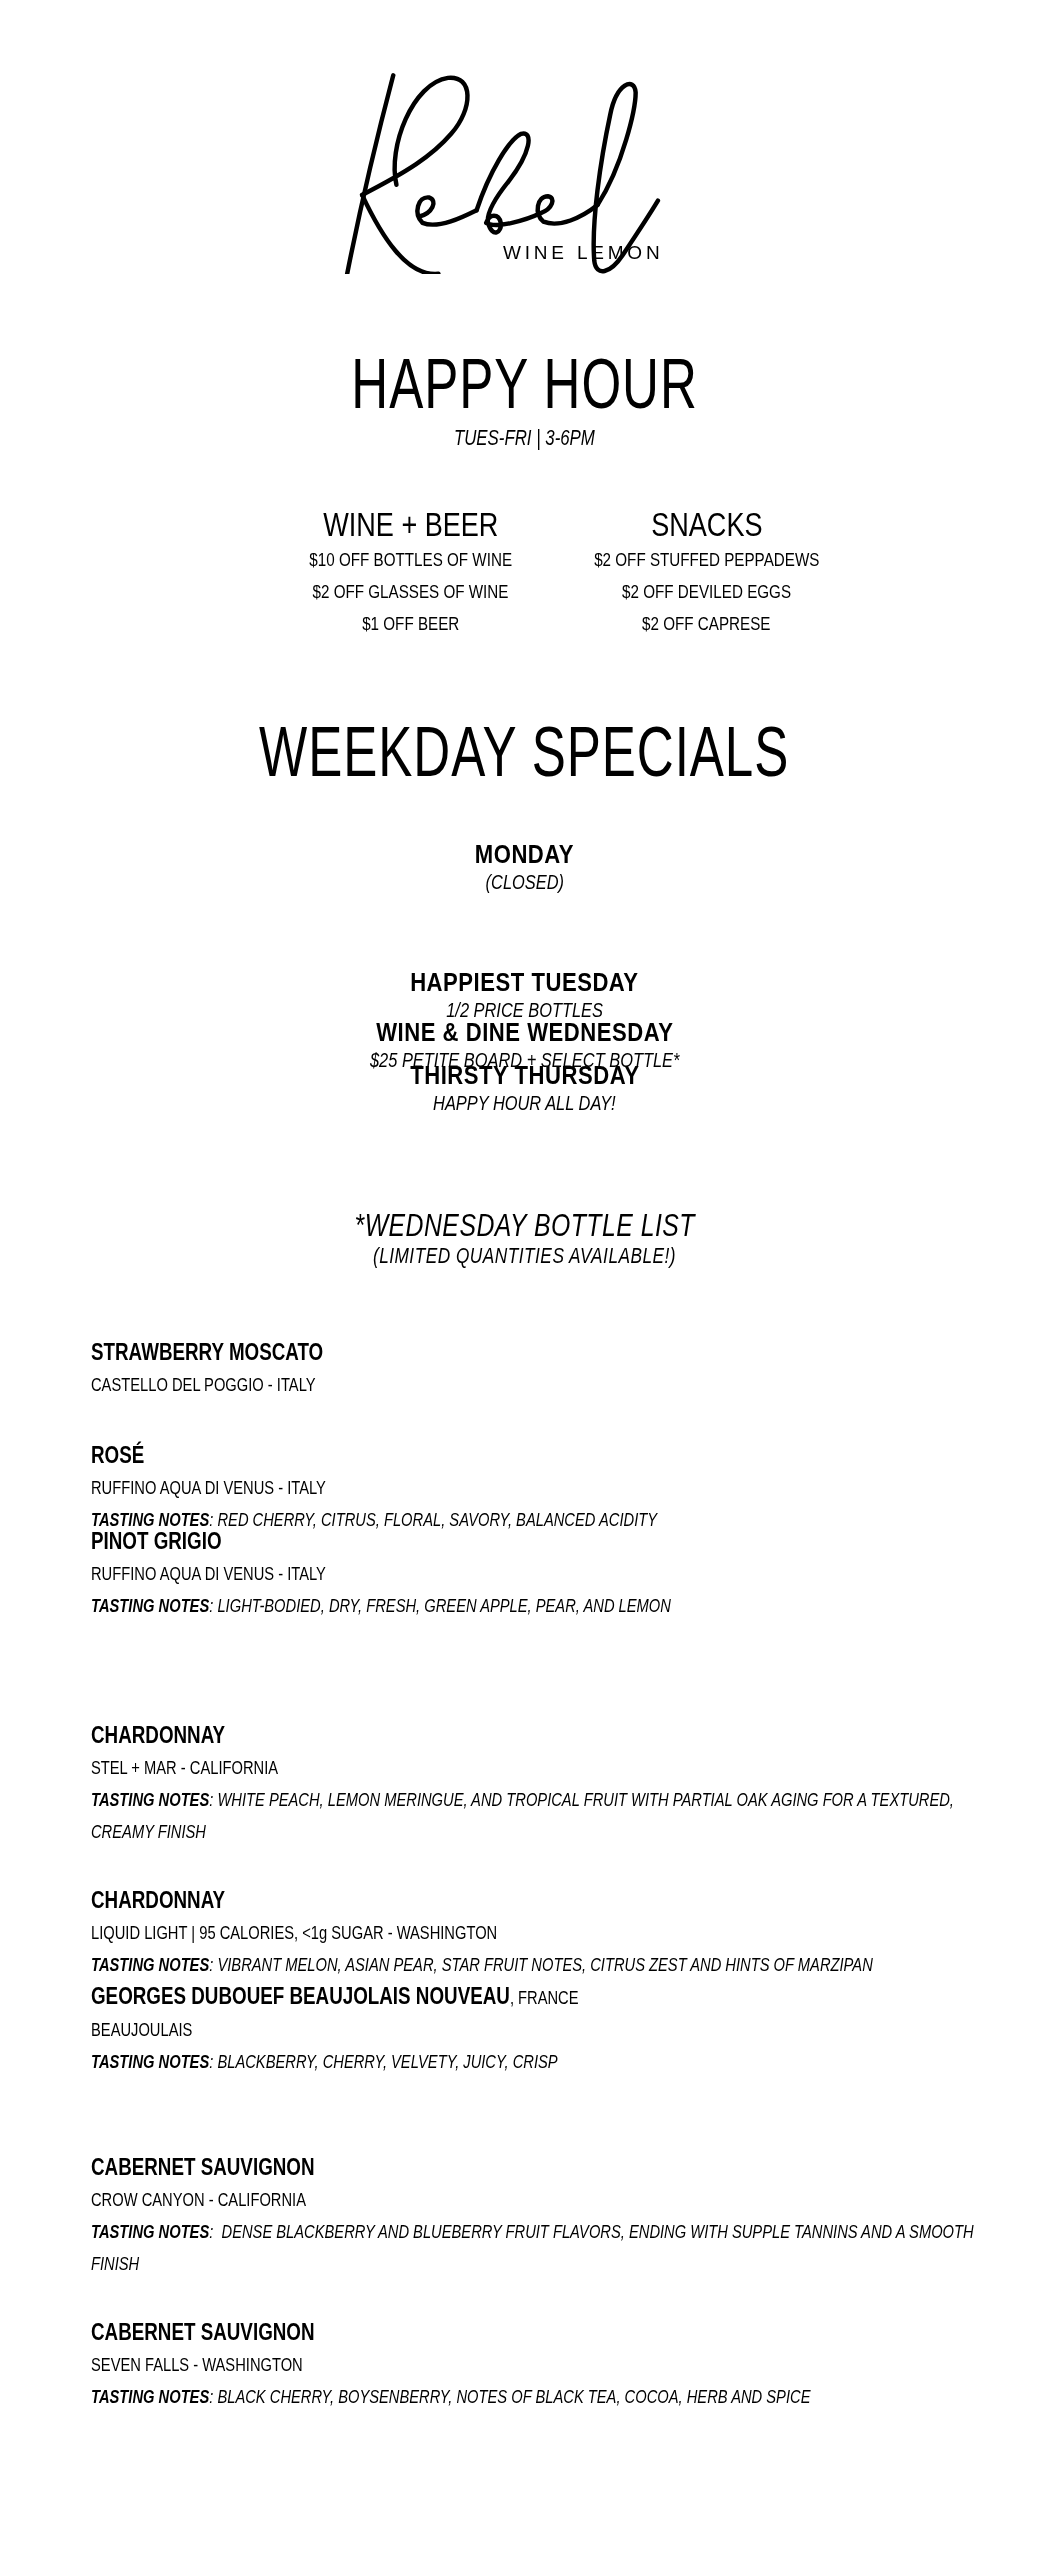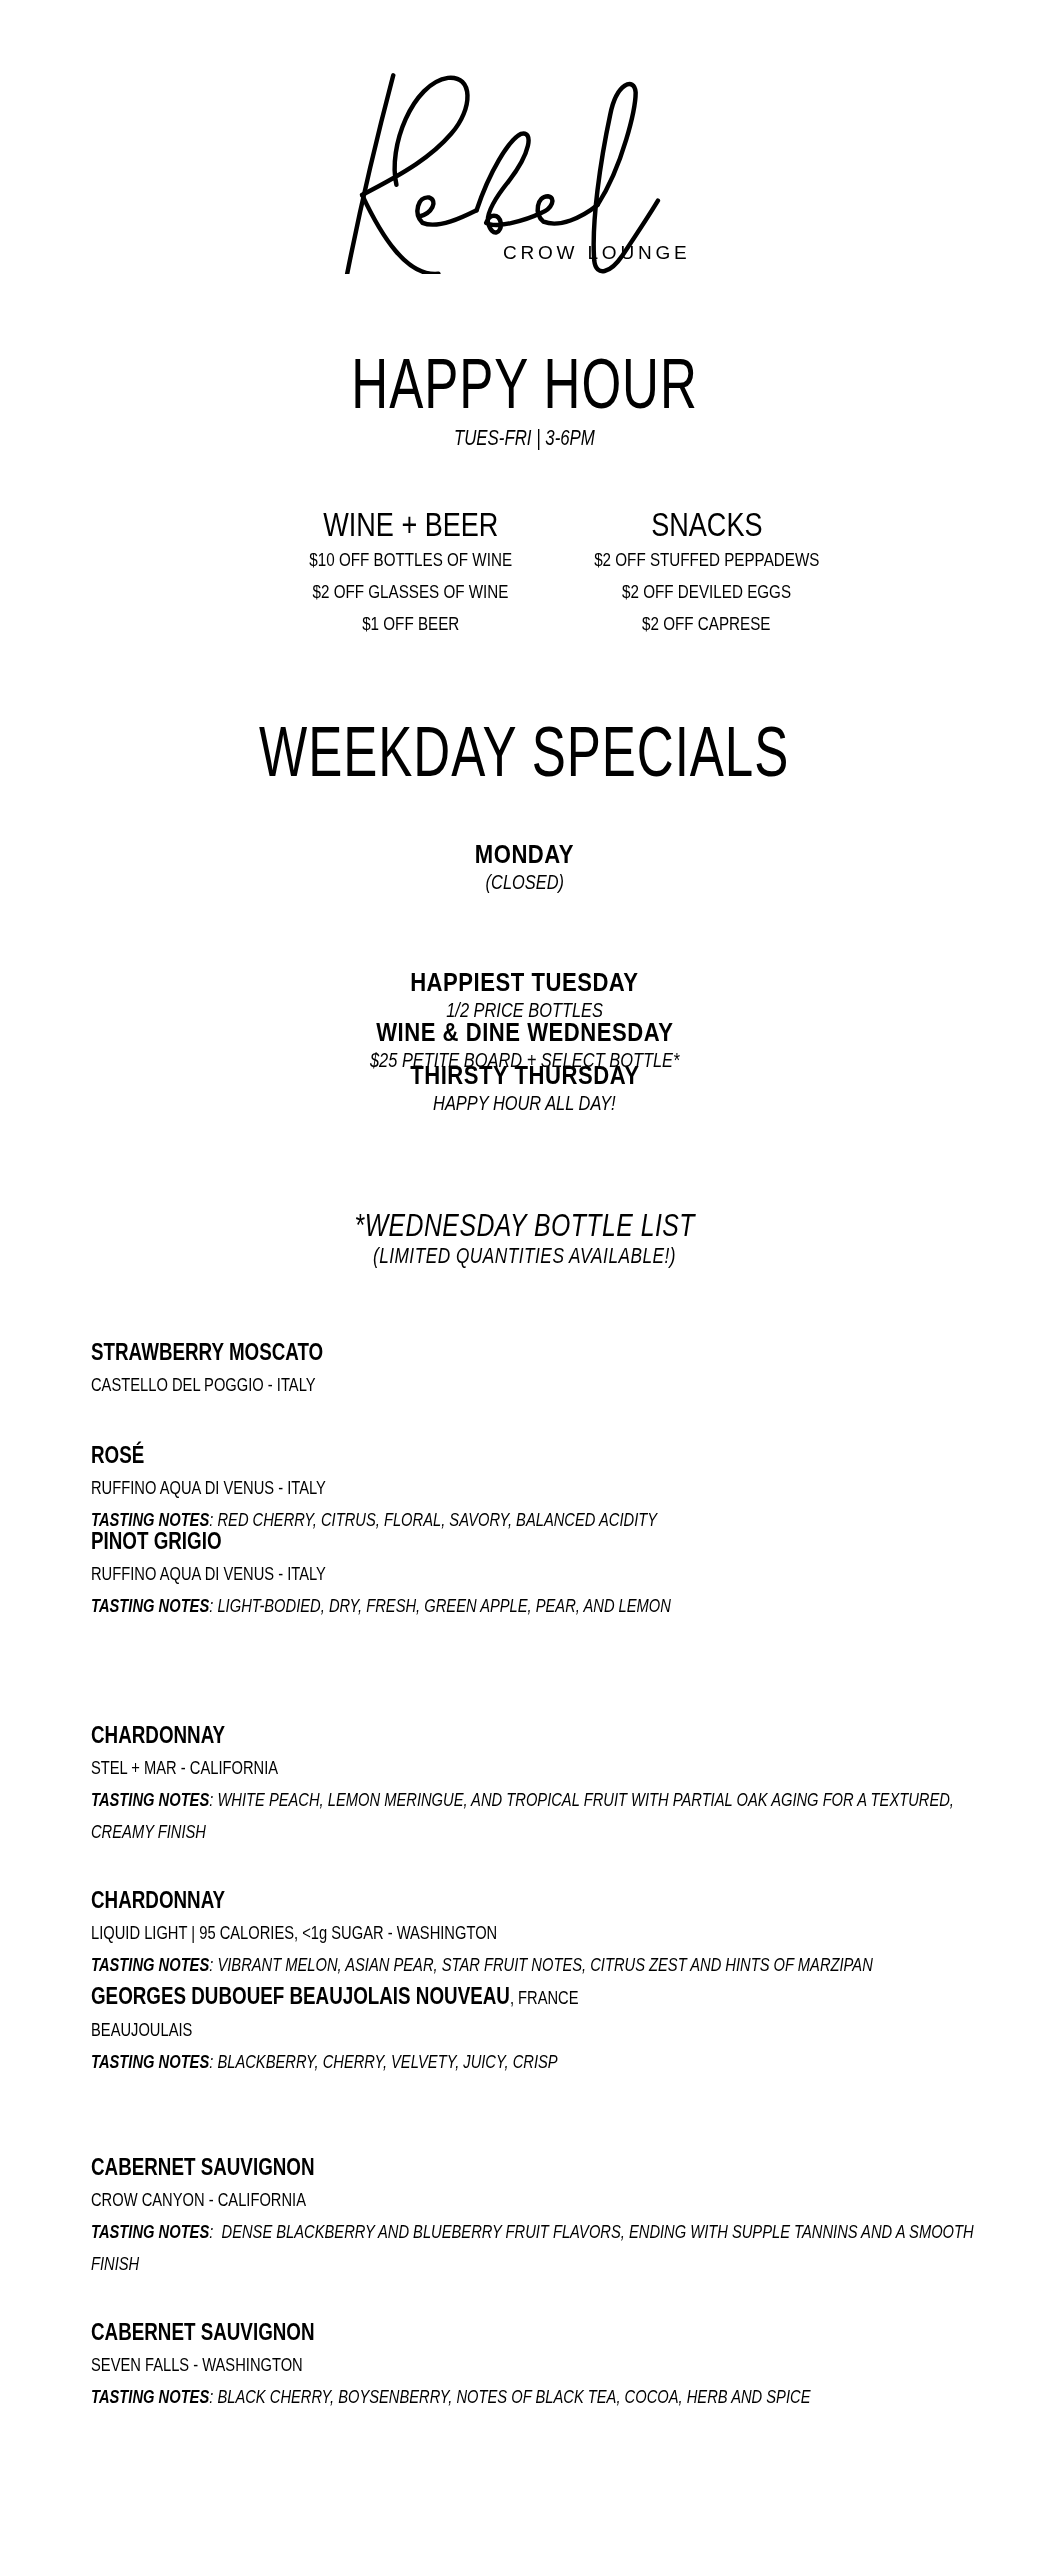--- a/index.html
+++ b/index.html
@@ -158,21 +158,21 @@
 
       <path d="M120 230 C 140 225, 150 205, 135 200 C 118 198, 110 225, 125 240 C 150 250, 190 230, 210 220"></path>
 
       <path d="M210 220 C 230 160, 260 110, 280 100 C 300 95, 295 130, 260 175 C 240 200, 225 225, 228 240 C 235 265, 250 255, 248 240 C 245 225, 230 225, 225 240 C 240 250, 290 235, 310 225"></path>
 
       <path d="M310 225 C 330 218, 335 200, 322 198 C 305 198, 300 225, 315 238 C 340 248, 375 232, 400 212"></path>
 
       <path d="M400 212 C 440 150, 460 60, 460 35 C 458 10, 430 20, 420 70 C 405 140, 390 240, 395 300 C 398 325, 420 320, 440 290 C 460 260, 480 230, 495 205"></path>
     </g>
   </svg>
-  <div class="logo-sub">CROW LOUNGE</div>
+  <div class="logo-sub">WINE LEMON</div>
 </div>
 
 <div class="center title-thin" style="top:343px;">
   <span class="cond">HAPPY HOUR</span>
 </div>
 <div class="center hh-sub" style="top:425px;">
   <span class="cond">TUES-FRI | 3-6PM</span>
 </div>
 
 <div class="col" style="left:277px; width:267px; top:506px;">

